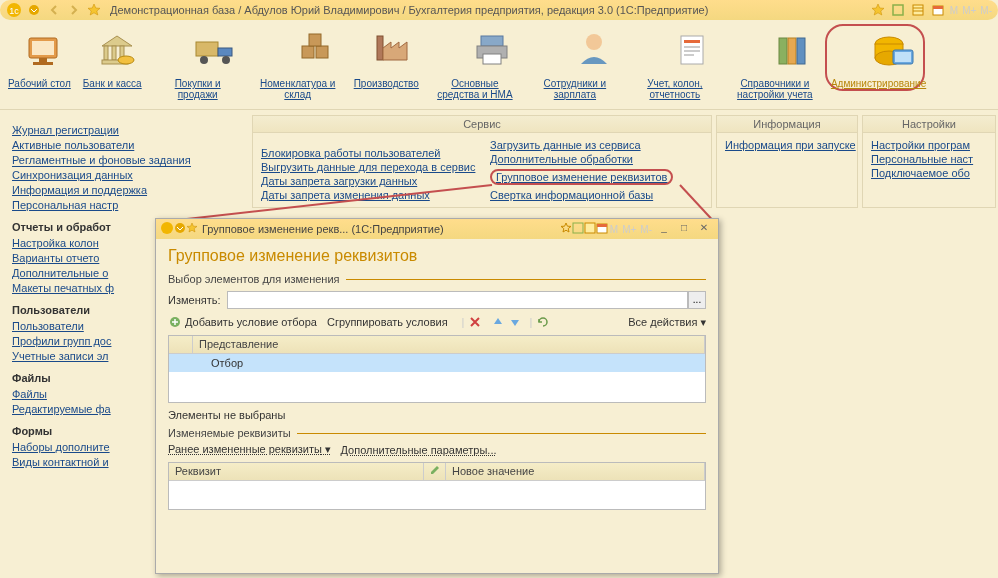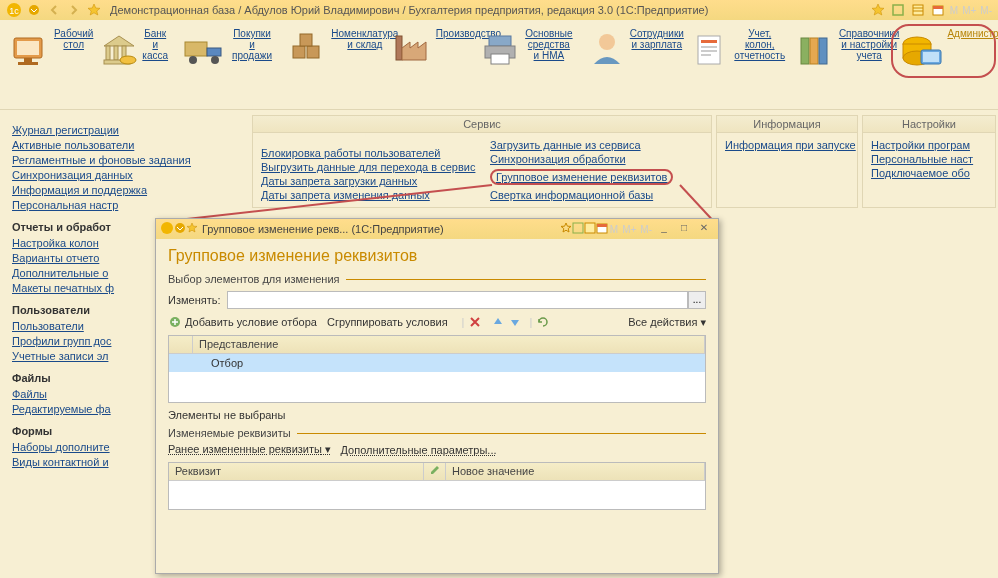--- a/index.html
+++ b/index.html
@@ -1,25 +1,25 @@
 <!DOCTYPE html>
 <html><head>
 <meta charset="utf-8">
 <style>
 * { box-sizing: border-box; margin: 0; padding: 0; font-family: Arial, sans-serif; }
 body { width: 998px; height: 578px; background: #F7EFD3; overflow: hidden; position: relative; font-size: 11px; }
 
-.titlebar { height: 20px; background: linear-gradient(#FFDD8C, #F4D880); display: flex; align-items: center; padding: 0 4px; }
+.titlebar { height: 20px; background: linear-gradient(#FFDD8C, #F4D880); display: flex; align-items: center; padding: 0 4px; border-radius: 10px; }
 .titlebar .ic { width: 16px; height: 16px; margin: 0 2px; display: flex; align-items: center; justify-content: center; cursor: pointer; }
 .titlebar .title-text { margin-left: 6px; color: #555; font-size: 11px; flex: 1; white-space: nowrap; overflow: hidden; }
 .titlebar .right-icons { display: flex; align-items: center; }
 .m-letter { color: #ccc; font-size: 10px; margin: 0 2px; }
 
 .toolbar { height: 90px; background: #F7EFD3; display: flex; align-items: flex-start; padding: 4px 2px 0 2px; border-bottom: 1px solid #E0D6B4; }
-.tool-item { display: flex; flex-direction: row; align-items: flex-start; padding: 2px 6px; cursor: pointer; min-width: 70px; }
+.tool-item { display: flex; flex-direction: column; align-items: flex-end; padding: 2px 6px; cursor: pointer; min-width: 70px; }
 .tool-item.sel { border: 2px solid #C44F4F; border-radius: 18px; padding: 0px 4px; }
 .tool-icon { width: 50px; height: 50px; display: flex; align-items: center; justify-content: center; }
 .tool-label { font-size: 10px; color: #1a4a8a; text-align: center; margin-top: 2px; line-height: 1.1; text-decoration: underline; max-width: 88px; }
 .tool-item.sel .tool-label { color: #B8860B; text-decoration: underline; }
 .panel { border: 1px solid #E0D6B4; margin: 0 2px; background: #F7EFD3; }
 .panel-hdr { text-align: center; font-size: 11px; color: #666; padding: 2px 0; border-bottom: 1px solid #E0D6B4; background: linear-gradient(#F4EdD0,#EFE5C0); }
 .panel-body { padding: 4px 8px; }
 .panel-link { color: #1a4a8a; text-decoration: underline; font-size: 11px; display: block; margin: 2px 0; cursor: pointer; white-space: nowrap; }
 .panel-link.hl { border: 2px solid #C44F4F; border-radius: 10px; padding: 0 4px; display: inline-block; }
 
@@ -275,21 +275,21 @@
     <div class="panel-hdr">Сервис</div>
     <div class="svc-cols">
       <div class="svc-col">
         <a class="panel-link">Блокировка работы пользователей</a>
         <a class="panel-link">Выгрузить данные для перехода в сервис</a>
         <a class="panel-link">Даты запрета загрузки данных</a>
         <a class="panel-link">Даты запрета изменения данных</a>
       </div>
       <div class="svc-col">
         <a class="panel-link">Загрузить данные из сервиса</a>
-        <a class="panel-link">Синхронизация обработки</a>
+        <a class="panel-link">Дополнительные обработки</a>
         <span><a class="panel-link hl">Групповое изменение реквизитов</a></span>
         <a class="panel-link">Свертка информационной базы</a>
       </div>
     </div>
   </div>
   <div class="panel info-panel">
     <div class="panel-hdr">Информация</div>
     <div class="panel-body">
       <a class="panel-link">Информация при запуске</a>
     </div>

